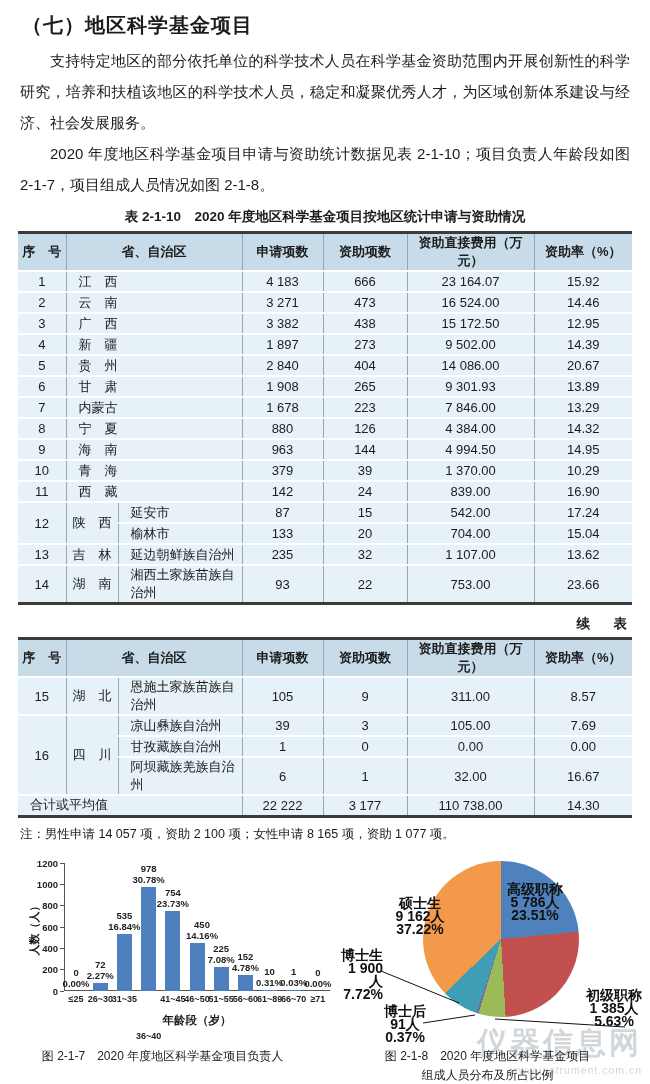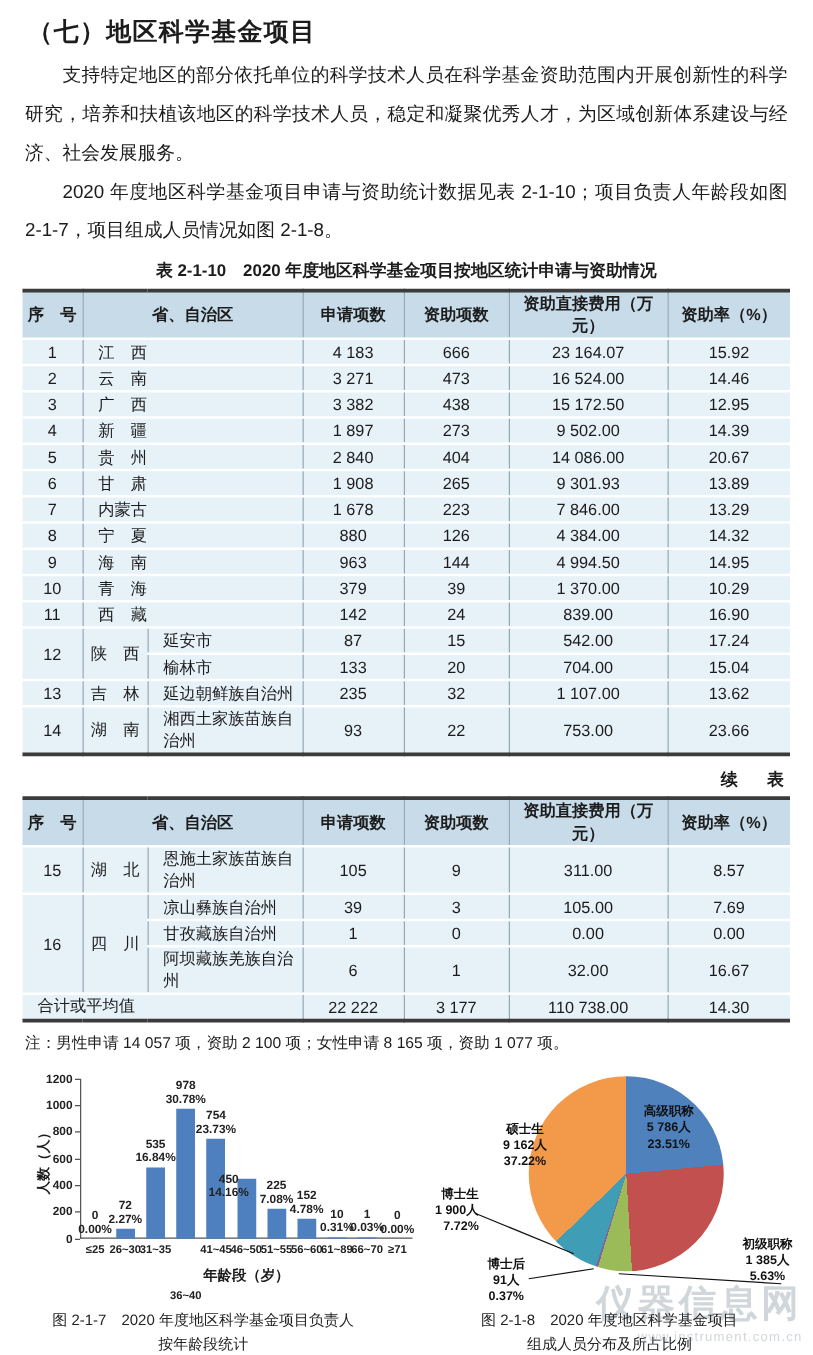--- a/index.html
+++ b/index.html
@@ -38,21 +38,21 @@
   .bc-bar { position:absolute; bottom:0; background:#4e7fbe; }
   .bc-val { position:absolute; width:46px; text-align:center; font-size:9.5px; font-weight:bold; line-height:11px; color:#222; }
   .bc-cat { position:absolute; top:141px; width:36px; text-align:center; font-size:9px; font-weight:bold; color:#222; }
   .bc-xlabel { position:absolute; top:160px; left:44px; width:266px; text-align:center; font-weight:bold; font-size:11.5px; }
   .bc-ylabel { position:absolute; left:-46px; top:68px; width:120px; height:14px; text-align:center;
                transform:rotate(-90deg); font-weight:bold; font-size:11px; }
 
   .piechart { position:absolute; left:335px; top:0; width:315px; height:186px; }
   .pie-circle { position:absolute; left:88px; top:8px; width:156px; height:156px; border-radius:50%; }
   .pie-leaders { position:absolute; left:0; top:0; }
-  .pie-label { position:absolute; font-size:10px; font-weight:bold; line-height:13px; text-align:center; color:#111; }
+  .pie-label { position:absolute; font-size:14px; font-weight:bold; line-height:13px; text-align:center; color:#111; }
   .pie-label.ra { text-align:right; }
 
   .captions { position:relative; z-index:1; display:flex; margin-top:8px; }
   .cap { width:50%; text-align:center; font-size:12px; line-height:19px; color:#222; }
 
   .watermark { position:absolute; right:8px; bottom:8px; z-index:0; text-align:right; color:#b3bcc3; opacity:0.6; }
   .wm1 { font-size:30px; font-weight:bold; letter-spacing:3px; }
   .wm2 { font-size:10.5px; letter-spacing:1px; }
 </style>
 </head>
@@ -320,21 +320,21 @@
         <div>30.78%</div>
       </div>
       <div class="bc-cat" style="left: 110.636px; margin-top: 37px;">36~40</div>
       <div class="bc-bar" style="left: 145.318px; width: 15px; height: 80px; bottom: 48px; background: rgb(78, 127, 190);"></div>
       <div class="bc-val" style="left: 129.818px; top: 34px;">
         <div>754</div>
         <div>23.73%</div>
       </div>
       <div class="bc-cat" style="left: 134.818px;">41~45</div>
       <div class="bc-bar" style="left: 169.5px; width: 15px; height: 48px; bottom: 48px; background: rgb(78, 127, 190);"></div>
-      <div class="bc-val" style="left: 140px; top: 66px; margin-top: 19px;">
+      <div class="bc-val" style="left: 159px; top: 66px;">
         <div>450</div>
         <div>14.16%</div>
       </div>
       <div class="bc-cat" style="left: 159px;">46~50</div>
       <div class="bc-bar" style="left: 193.682px; width: 15px; height: 24px; bottom: 48px; background: rgb(78, 127, 190);"></div>
       <div class="bc-val" style="left: 178.182px; top: 90px;">
         <div>225</div>
         <div>7.08%</div>
       </div>
       <div class="bc-cat" style="left: 183.182px;">51~55</div>
@@ -395,21 +395,20 @@
         <div>硕士生</div>
         <div>9 162人</div>
         <div>37.22%</div>
       </div>
     </div>
 </div>
 
 <div class="captions">
   <div class="cap">
     <div>图 2-1-7　2020 年度地区科学基金项目负责人</div>
-    <div>按年龄段统计</div>
   </div>
   <div class="cap">
     <div>图 2-1-8　2020 年度地区科学基金项目</div>
     <div>组成人员分布及所占比例</div>
   </div>
 </div>
 
 <div class="watermark">
   <div class="wm1">仪器信息网</div>
   <div class="wm2">www.instrument.com.cn</div>

